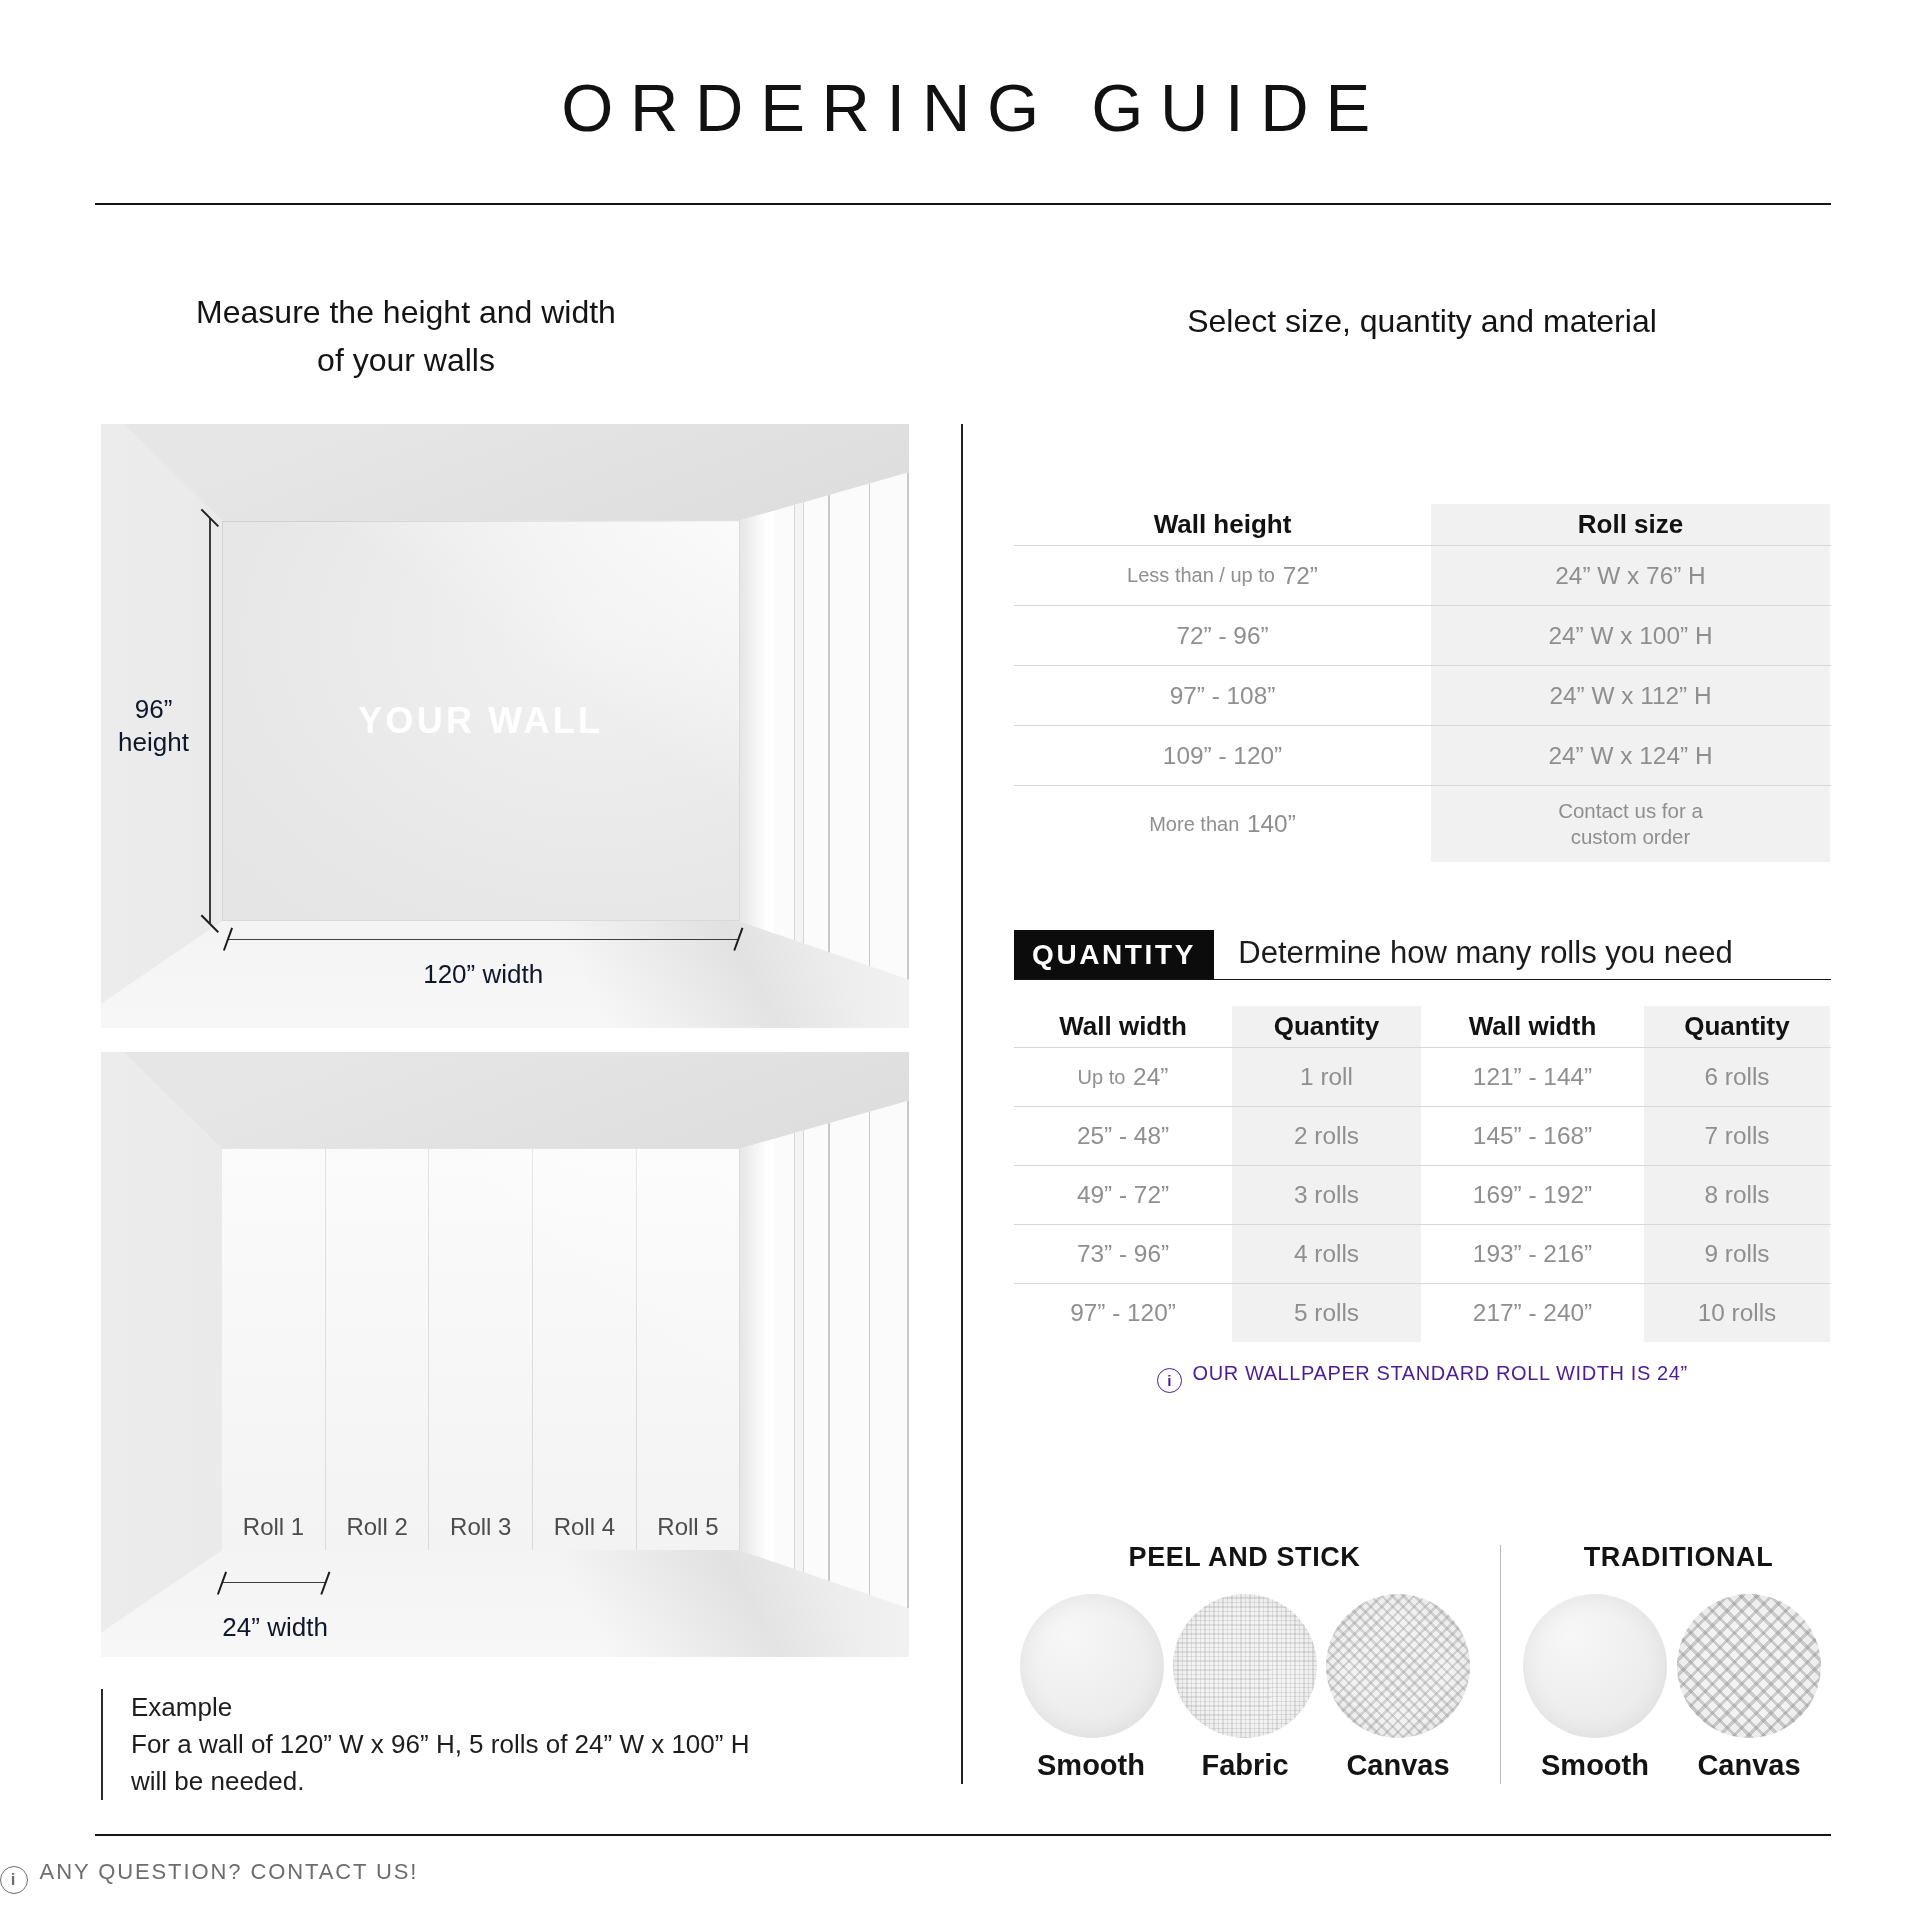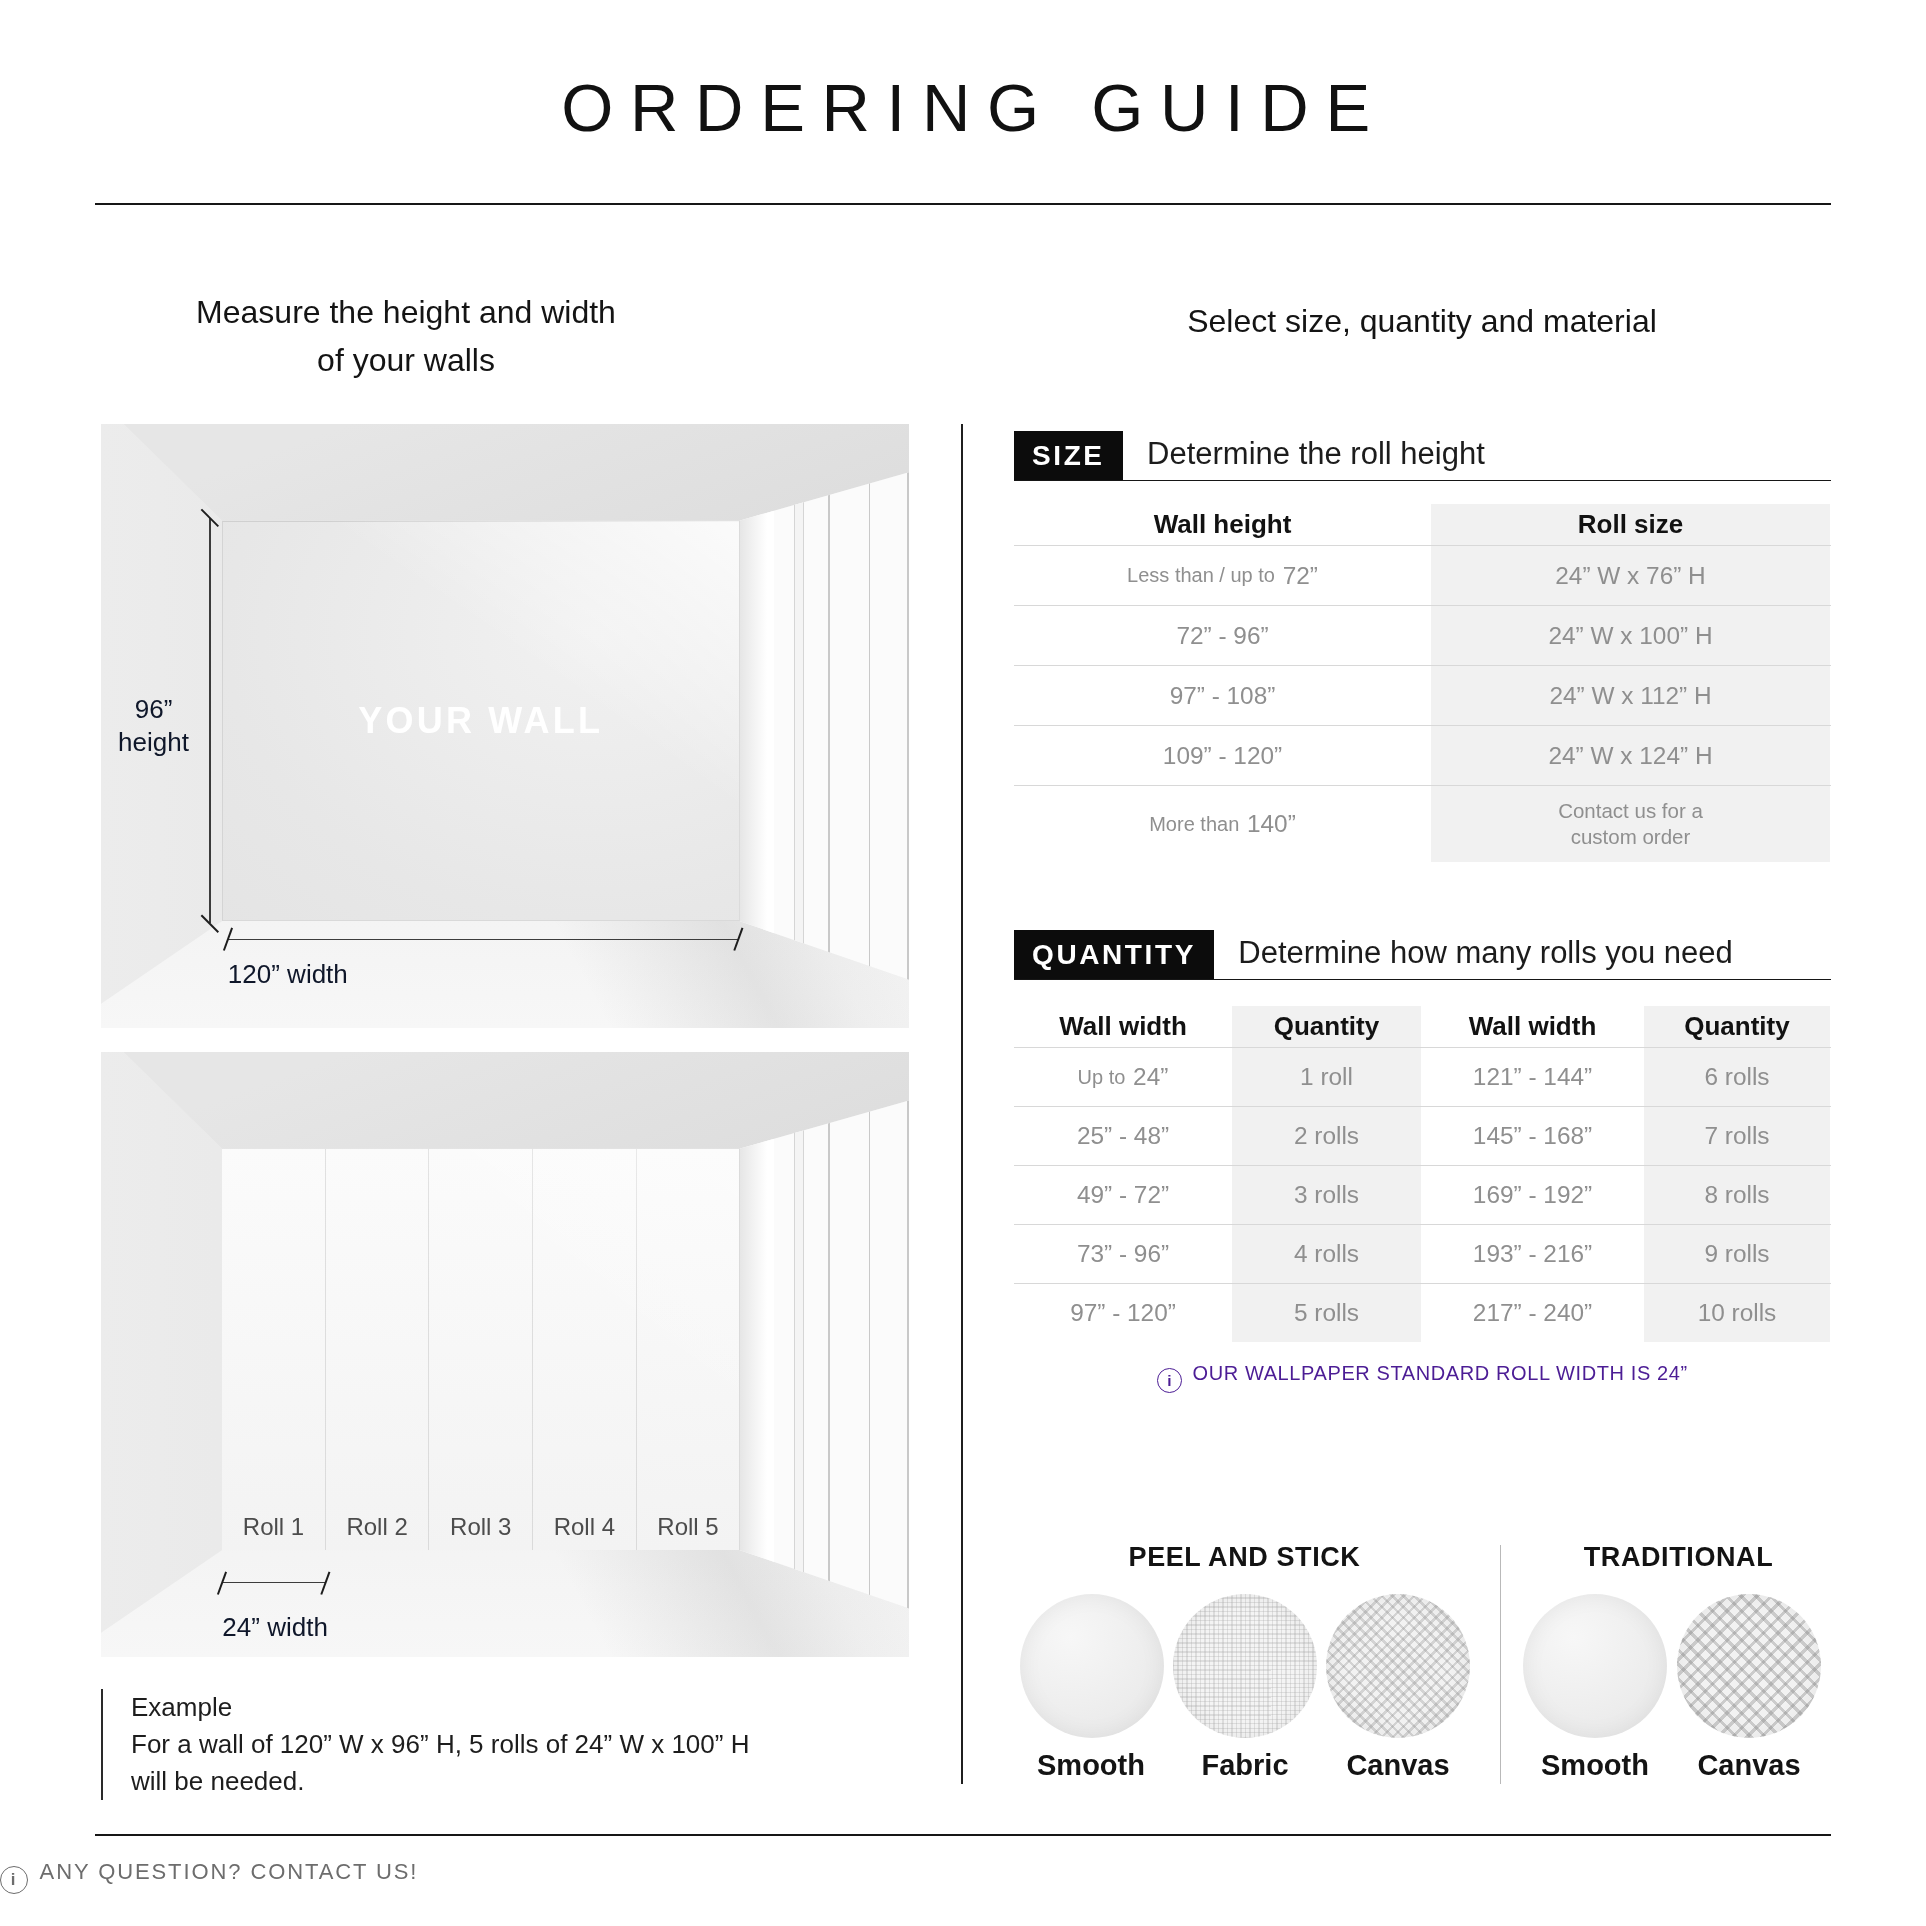--- a/index.html
+++ b/index.html
@@ -55,21 +55,21 @@
   .vdim .tick.t{top:0;transform:translate(-50%,-50%) rotate(45deg);}
   .vdim .tick.b{bottom:0;transform:translate(-50%,50%) rotate(45deg);}
   .hdim{position:absolute;height:1.3px;background:#3c3c3c;}
   .hdim .tick{top:50%;}
   .hdim .tick.l{left:0;transform:translate(-50%,-50%) rotate(-70deg);}
   .hdim .tick.r{right:0;transform:translate(50%,-50%) rotate(-70deg);}
   .hdim120{top:85.2%;left:15.7%;width:63.2%;}
   .hdim24{top:87.6%;left:15%;width:12.8%;}
   .dim-label{position:absolute;color:#0f172a;font-size:26px;}
   .height-label{left:1%;top:44.5%;width:11%;text-align:center;line-height:33px;}
-  .width120-label{top:88.6%;left:15.7%;width:63.2%;}
+  .width120-label{top:88.6%;left:15.7%;width:63.2%;text-align:center;}
   .width24-label{top:92.6%;left:9.3%;width:24.5%;text-align:center;}
 
   
   .panels{position:absolute;left:15%;top:16%;width:64%;height:66.3%;display:flex;}
   .panel{flex:1;position:relative;background:linear-gradient(180deg,#fbfbfb,#f3f3f3);
          border-right:1.3px solid rgba(0,0,0,0.10);box-sizing:border-box;}
   .panel:last-child{border-right:none;}
   .roll-label{position:absolute;bottom:2.2%;left:0;width:100%;text-align:center;
          color:#4c4c4c;font-size:24px;}
 
@@ -226,24 +226,20 @@
   </div>
 
   <div class="example">
     <div>Example</div>
     <div>For a wall of 120” W x 96” H, 5 rolls of 24” W x 100” H</div>
     <div>will be needed.</div>
   </div>
 
   <div class="col-divider"></div>
 
-  <div class="sec sec-size">
-    <span class="badge">SIZE</span>
-    <span class="subtitle">Determine the roll height</span>
-  </div>
   <div class="tbl size-tbl">
     <div class="tr th">
       <div class="td">Wall height</div>
       <div class="td">Roll size</div>
     </div>
     <div class="tr">
       <div class="td">
           <span class="pre">Less than / up to</span>
           <span>72”</span>
         </div>

